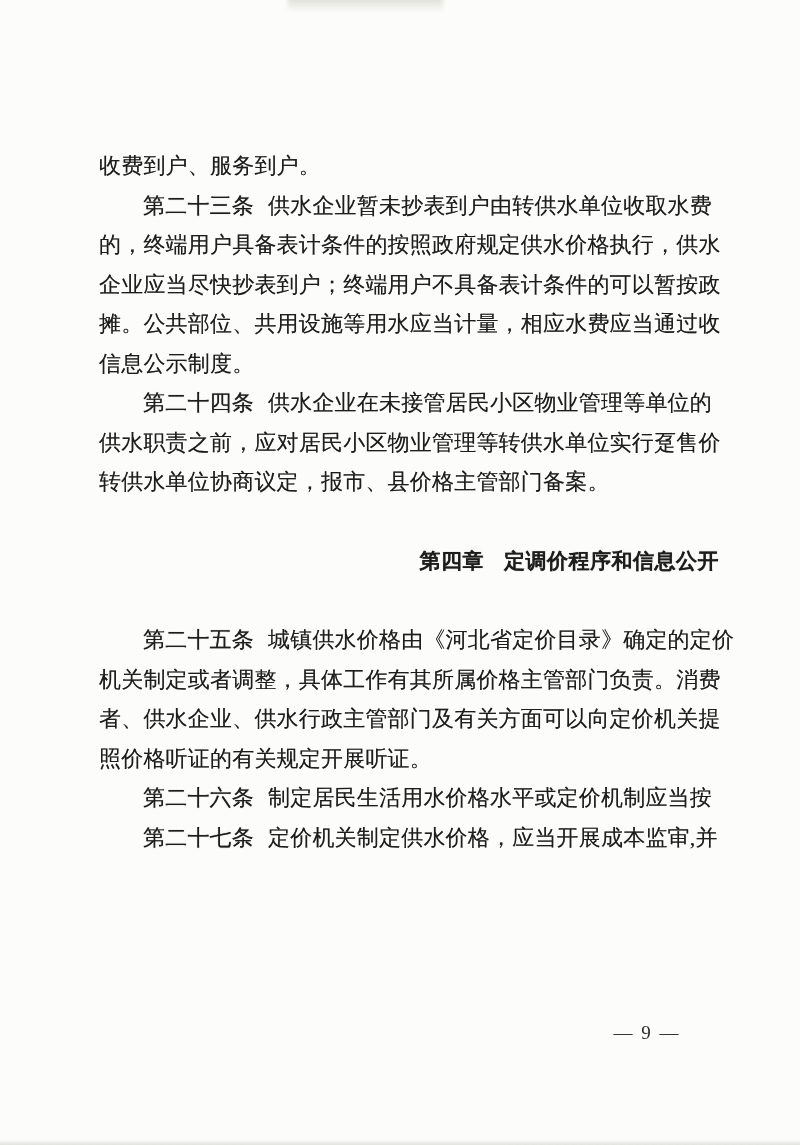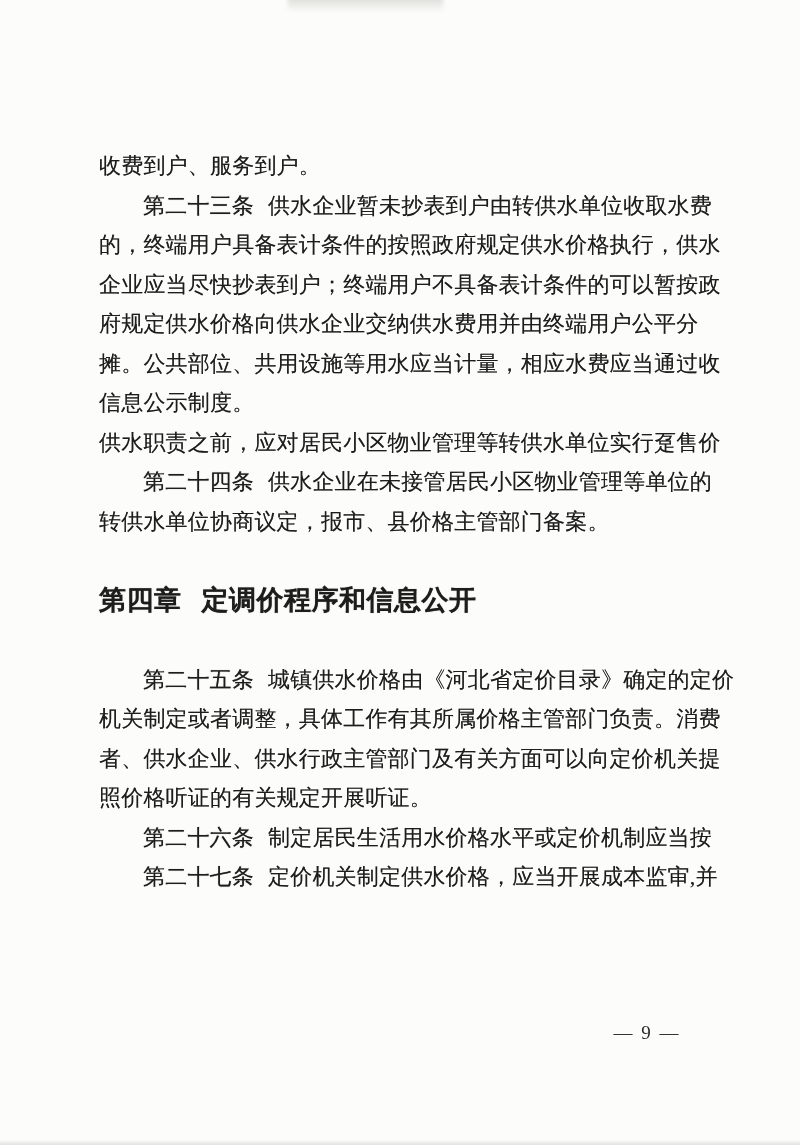--- a/index.html
+++ b/index.html
@@ -57,24 +57,24 @@
   .lead {
     font-weight: 400;
     font-family: "Liberation Sans", "DejaVu Sans", sans-serif;
     margin-right: 14px;
     text-shadow: 0 0 0.7px rgba(20,20,18,0.7);
   }
   .chapter-heading {
     height: 39.5px;
     line-height: 39.5px;
     margin: 39.5px 0;
-    text-align: left;
+    text-align: right;
     font-weight: 700;
     font-family: "Liberation Sans", "DejaVu Sans", sans-serif;
-    font-size: 27px;
+    font-size: 21px;
     letter-spacing: 0.5px;
     text-shadow: 0 0 0.7px rgba(20,20,18,0.7);
   }
   .chapter-heading .chapter-number { margin-right: 20px; }
   .page-number {
     position: absolute;
     top: 1013px;
     left: 608px;
     width: 78px;
     height: 39.5px;
@@ -92,27 +92,26 @@
   <div class="scan-smudge"></div>
 
   <div class="content" id="doc-body">
       <div class="paragraph">
         <div class="line"><span>收费到户、服务到户。</span></div>
       </div>
       <div class="paragraph">
         <div class="line indent"><span class="lead">第二十三条</span><span>供水企业暂未抄表到户由转供水单位收取水费</span></div>
         <div class="line"><span>的，终端用户具备表计条件的按照政府规定供水价格执行，供水</span></div>
         <div class="line"><span>企业应当尽快抄表到户；终端用户不具备表计条件的可以暂按政</span></div>
-        <div class="line"><span>府规定供水价格向供水企业交纳供水费用并由终端用户公平分</span></div>
         <div class="line"><span>摊。公共部位、共用设施等用水应当计量，相应水费应当通过收</span></div>
         <div class="line"><span>信息公示制度。</span></div>
       </div>
       <div class="paragraph">
+        <div class="line indent"><span class="lead">第二十四条</span><span>供水企业在未接管居民小区物业管理等单位的</span></div>
         <div class="line"><span>供水职责之前，应对居民小区物业管理等转供水单位实行趸售价</span></div>
-        <div class="line indent"><span class="lead">第二十四条</span><span>供水企业在未接管居民小区物业管理等单位的</span></div>
         <div class="line"><span>转供水单位协商议定，报市、县价格主管部门备案。</span></div>
       </div>
       <div class="chapter-heading"><span class="chapter-number">第四章</span><span>定调价程序和信息公开</span></div>
       <div class="paragraph">
         <div class="line indent"><span class="lead">第二十五条</span><span>城镇供水价格由《河北省定价目录》确定的定价</span></div>
         <div class="line"><span>机关制定或者调整，具体工作有其所属价格主管部门负责。消费</span></div>
         <div class="line"><span>者、供水企业、供水行政主管部门及有关方面可以向定价机关提</span></div>
       </div>
       <div class="paragraph">
         <div class="line"><span>照价格听证的有关规定开展听证。</span></div>

